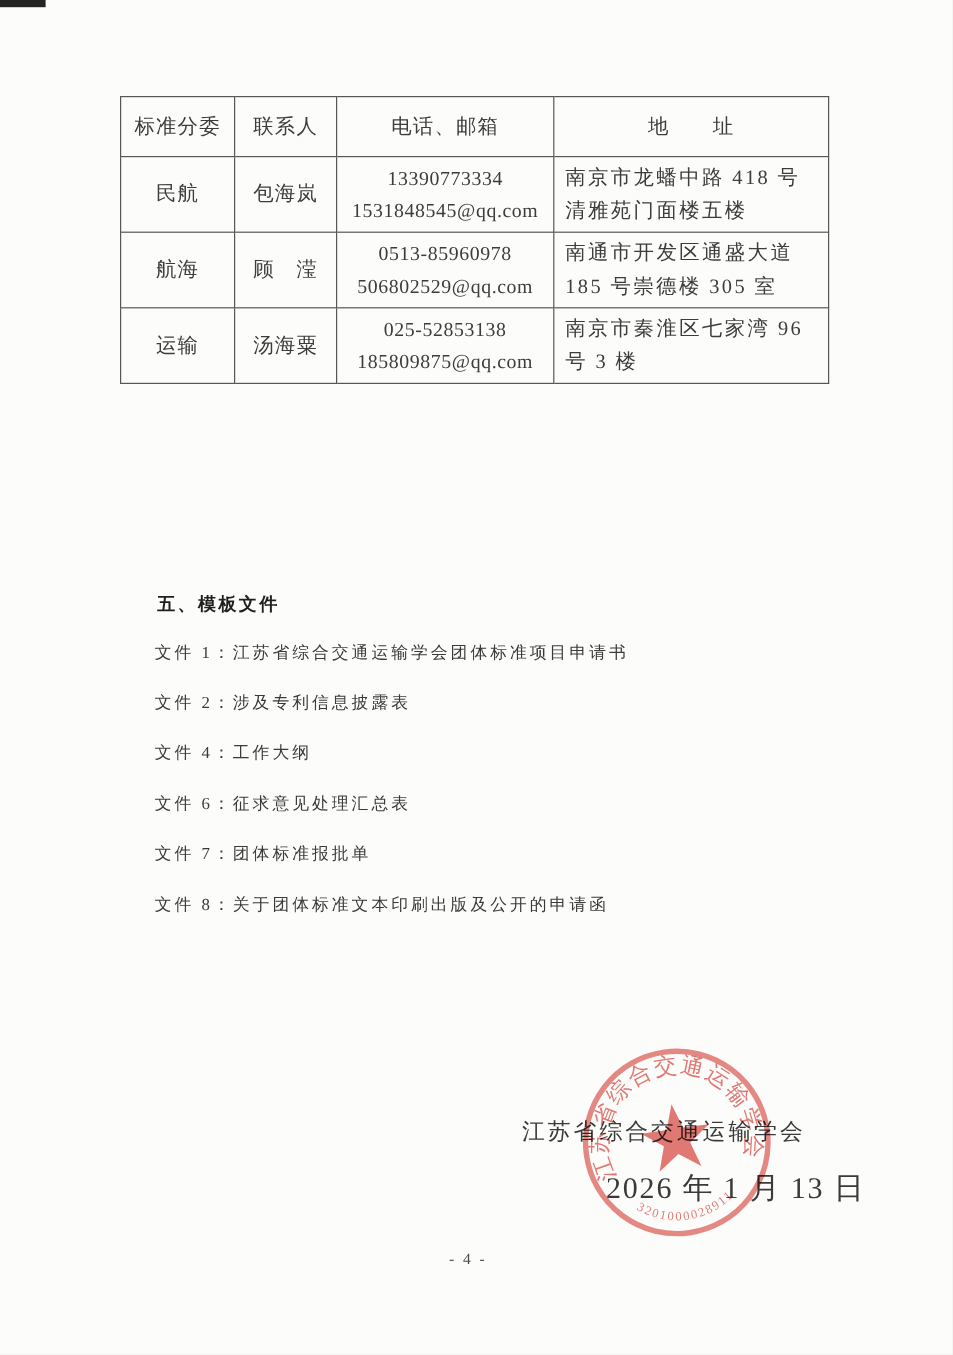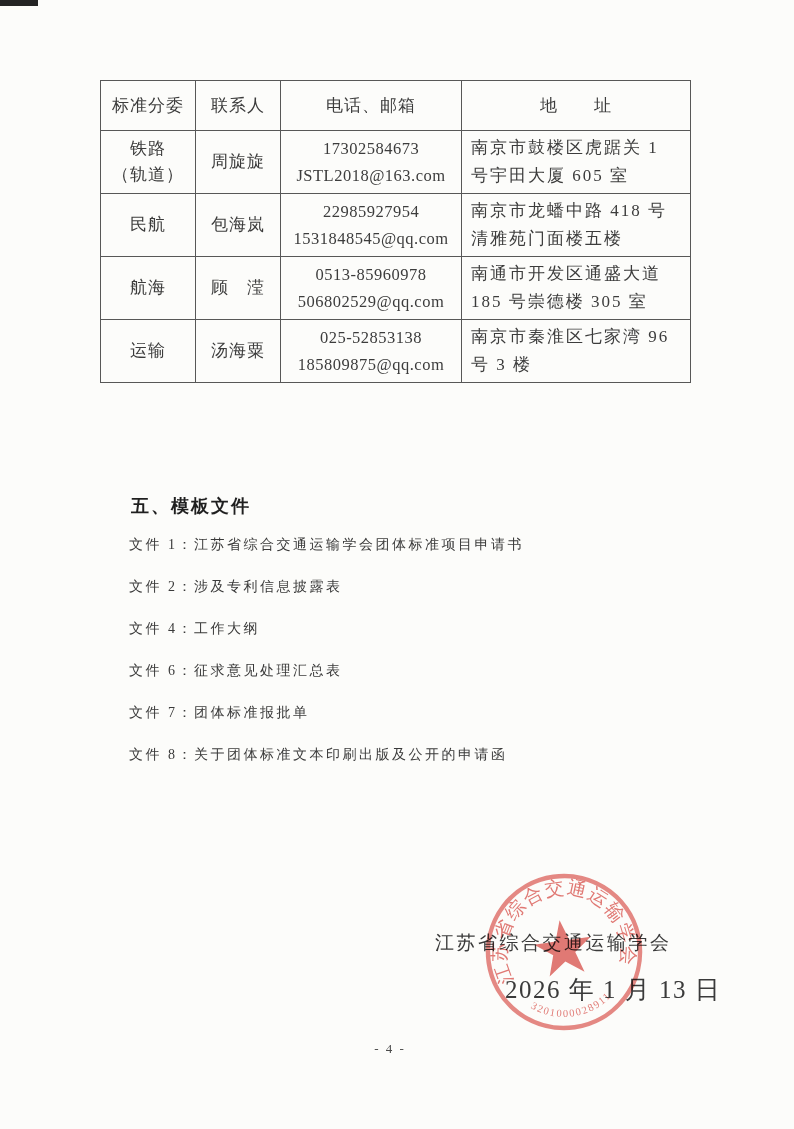--- a/index.html
+++ b/index.html
@@ -50,21 +50,21 @@
     line-height: 28px;
     letter-spacing: 2px;
     font-size: 16.5px;
     white-space: pre-line;
   }
   
   .section-title {
     position: absolute; left: 131px; top: 494px;
     font-family: "Liberation Sans", "DejaVu Sans", sans-serif;
     font-weight: bold;
-    font-size: 18px;
+    font-size: 15px;
     letter-spacing: 2px;
     color: #1f1f1f;
     text-align: right;
   }
   ul.files {
     position: absolute; left: 129px; top: 533px;
     list-style: none;
   }
   ul.files li {
     font-size: 14px;
@@ -120,35 +120,24 @@
     <thead>
       <tr>
         <th class="h">标准分委</th>
         <th class="h">联系人</th>
         <th class="h">电话、邮箱</th>
         <th class="h">地　　址</th>
       </tr>
     </thead>
     <tbody>
       <tr>
-        <td class="c-committee">铁路
-（轨道）</td>
-        <td class="c-contact">周旋旋</td>
-        <td class="c-phone">
-          <div>17302584673</div>
-          <div>JSTL2018@163.com</div>
-        </td>
-        <td class="c-address">南京市鼓楼区虎踞关 1
-号宇田大厦 605 室</td>
-      </tr>
-      <tr>
         <td class="c-committee">民航</td>
         <td class="c-contact">包海岚</td>
         <td class="c-phone">
-          <div>22985927954</div>
+          <div>13390773334</div>
           <div>1531848545@qq.com</div>
         </td>
         <td class="c-address">南京市龙蟠中路 418 号
 清雅苑门面楼五楼</td>
       </tr>
       <tr>
         <td class="c-committee">航海</td>
         <td class="c-contact">顾　滢</td>
         <td class="c-phone">
           <div>0513-85960978</div>

